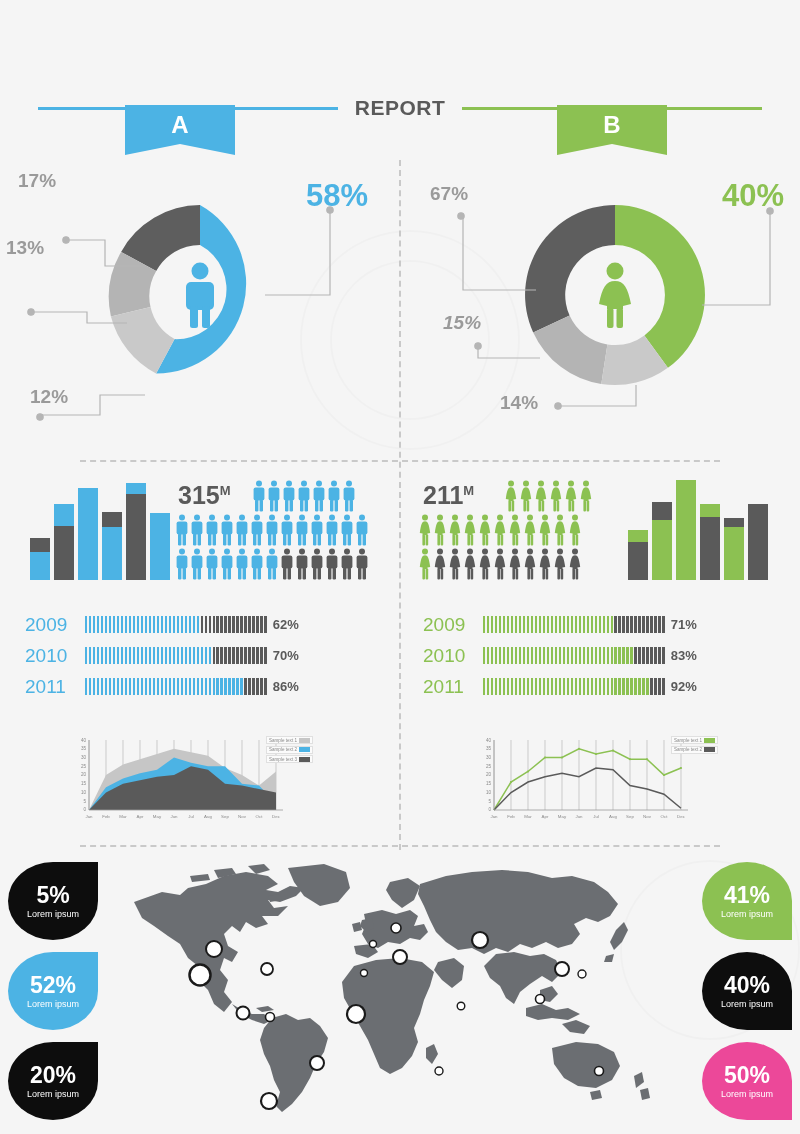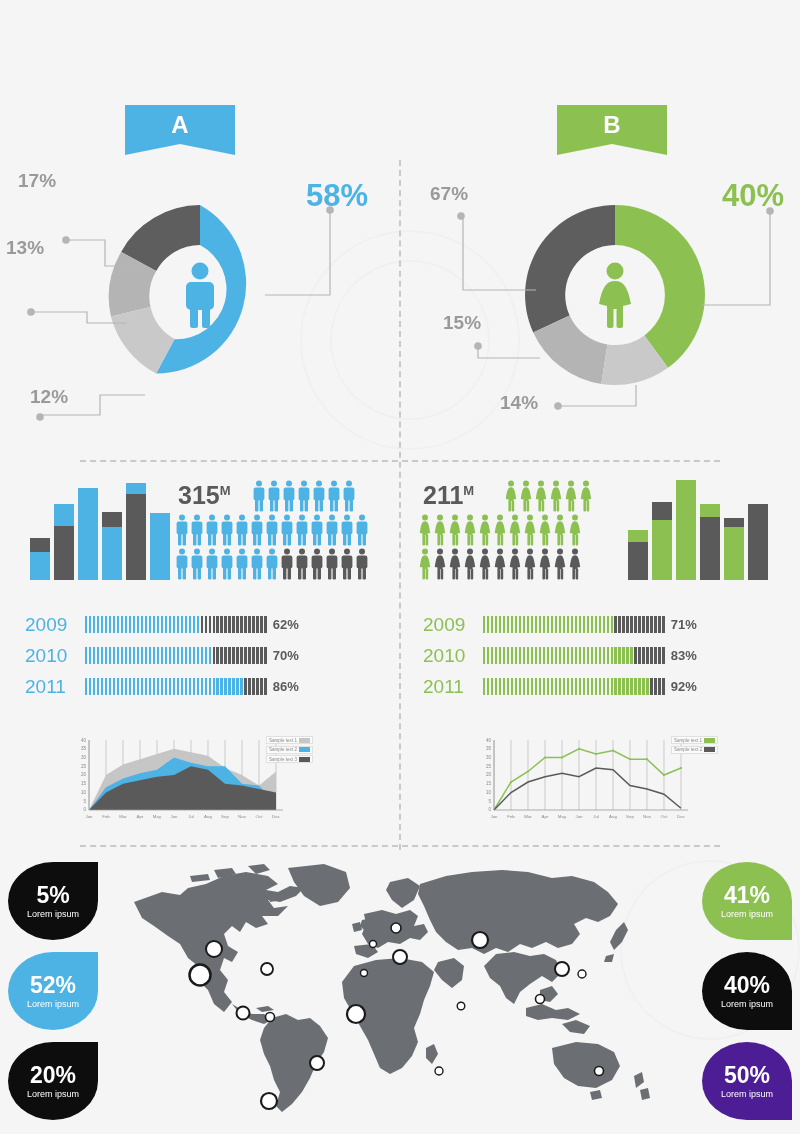--- a/index.html
+++ b/index.html
@@ -131,20 +131,25 @@
 </head>
 <body>
 
 <div id="page">
 
   <div class="wm" style="left:300px;top:230px;width:220px;height:220px;"></div>
   <div class="wm" style="left:330px;top:260px;width:160px;height:160px;"></div>
   <div class="wm" style="left:620px;top:860px;width:180px;height:180px;"></div>
 
 
+  <div class="report-row">
+    <div class="rule-blue"></div>
+    <div class="rule-green"></div>
+    <div class="report-text">REPORT</div>
+  </div>
 
   <div class="ribbon ribbon-a">A</div>
   <div class="ribbon ribbon-b">B</div>
 
   <div class="vdash"></div>
   <div class="hdash" style="top:460px;"></div>
   <div class="hdash" style="top:845px;"></div>
 
   <div class="donut-wrap" style="left:105px;top:200px;">
     <svg width="190" height="190" viewBox="0 0 190 190">
@@ -216,21 +221,21 @@
     <circle class="leaddot" cx="61" cy="56" r="3.2"></circle>
 
     <polyline points="140,198 78,198 78,188"></polyline>
     <circle class="leaddot" cx="78" cy="186" r="3.2"></circle>
 
     <polyline points="236,225 236,246 160,246"></polyline>
     <circle class="leaddot" cx="158" cy="246" r="3.2"></circle>
   </svg>
   <div class="big-pct" style="left:722px;top:178px;color:#8cc152;">40%</div>
   <div class="lead-lbl" style="left:430px;top:183px;">67%</div>
-  <div class="lead-lbl" style="left:443px;top:312px;">15%</div>
+  <div class="lead-lbl" style="left:443px;top:312px;font-style:italic;">15%</div>
   <div class="lead-lbl" style="left:500px;top:392px;">14%</div>
 
   <div class="bars-mini" style="left:30px;top:480px;height:100px;">
     <div class="col" style="height:42px;">
       <div class="seg" style="height:14px;background:#5a5a5a;"></div>
       <div class="seg" style="height:28px;background:#4cb3e4;"></div>
     </div>
     <div class="col" style="height:76px;">
       <div class="seg" style="height:22px;background:#4cb3e4;"></div>
       <div class="seg" style="height:54px;background:#5a5a5a;"></div>
@@ -1230,19 +1235,19 @@
     </div>
   <div id="badges-right">
       <div class="badge right-shape" style="left:702px;top:862px;background:#8cc152;">
         <span class="bp">41%</span>
         <span class="bl">Lorem ipsum</span>
       </div>
       <div class="badge right-shape" style="left:702px;top:952px;background:#0d0d0d;">
         <span class="bp">40%</span>
         <span class="bl">Lorem ipsum</span>
       </div>
-      <div class="badge right-shape" style="left:702px;top:1042px;background:#4c1d95;">
+      <div class="badge right-shape" style="left:702px;top:1042px;background:#ec4899;">
         <span class="bp">50%</span>
         <span class="bl">Lorem ipsum</span>
       </div>
     </div>
 
 </div>
 
 </body></html>

